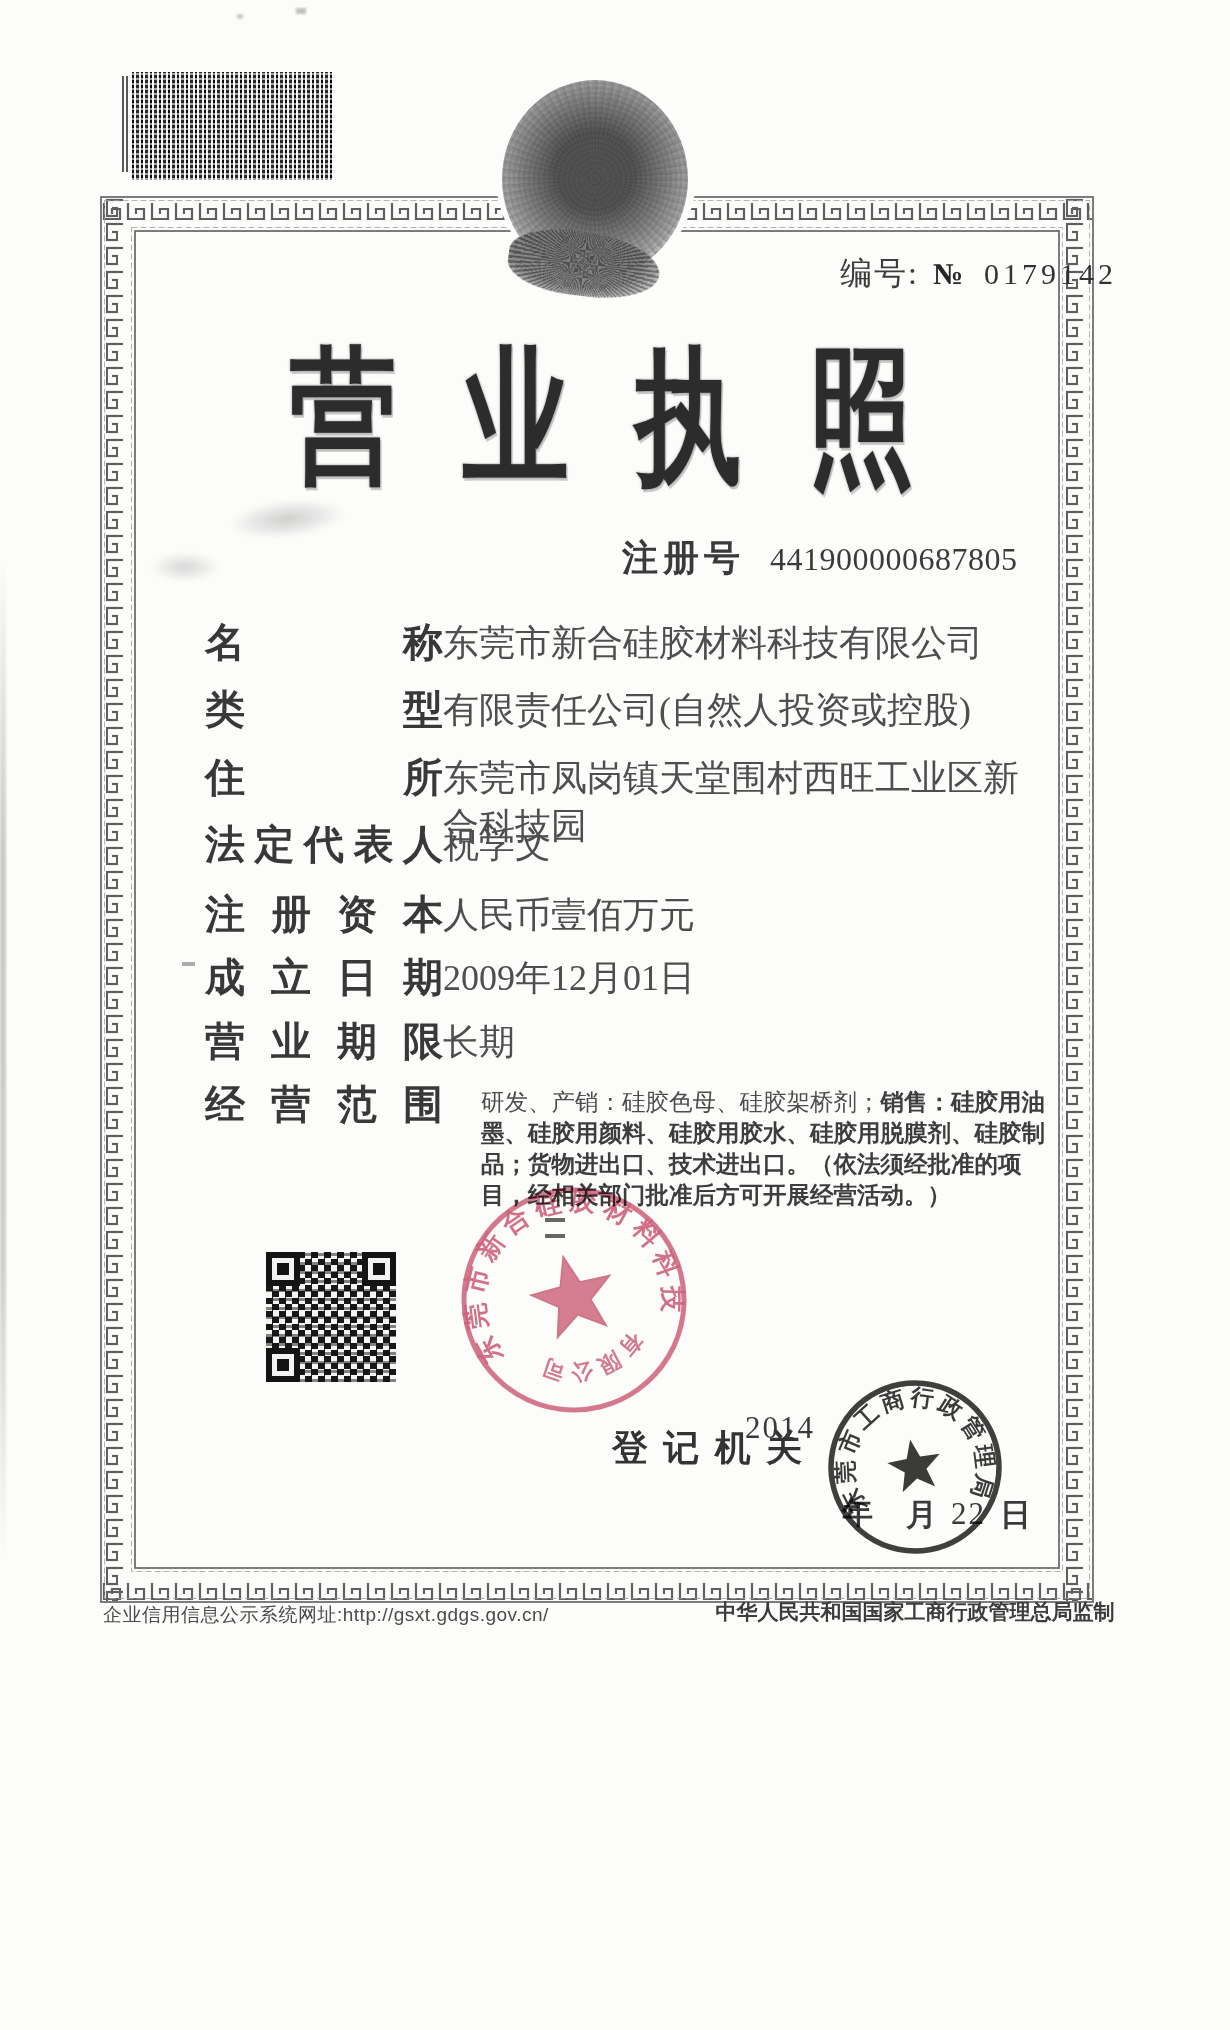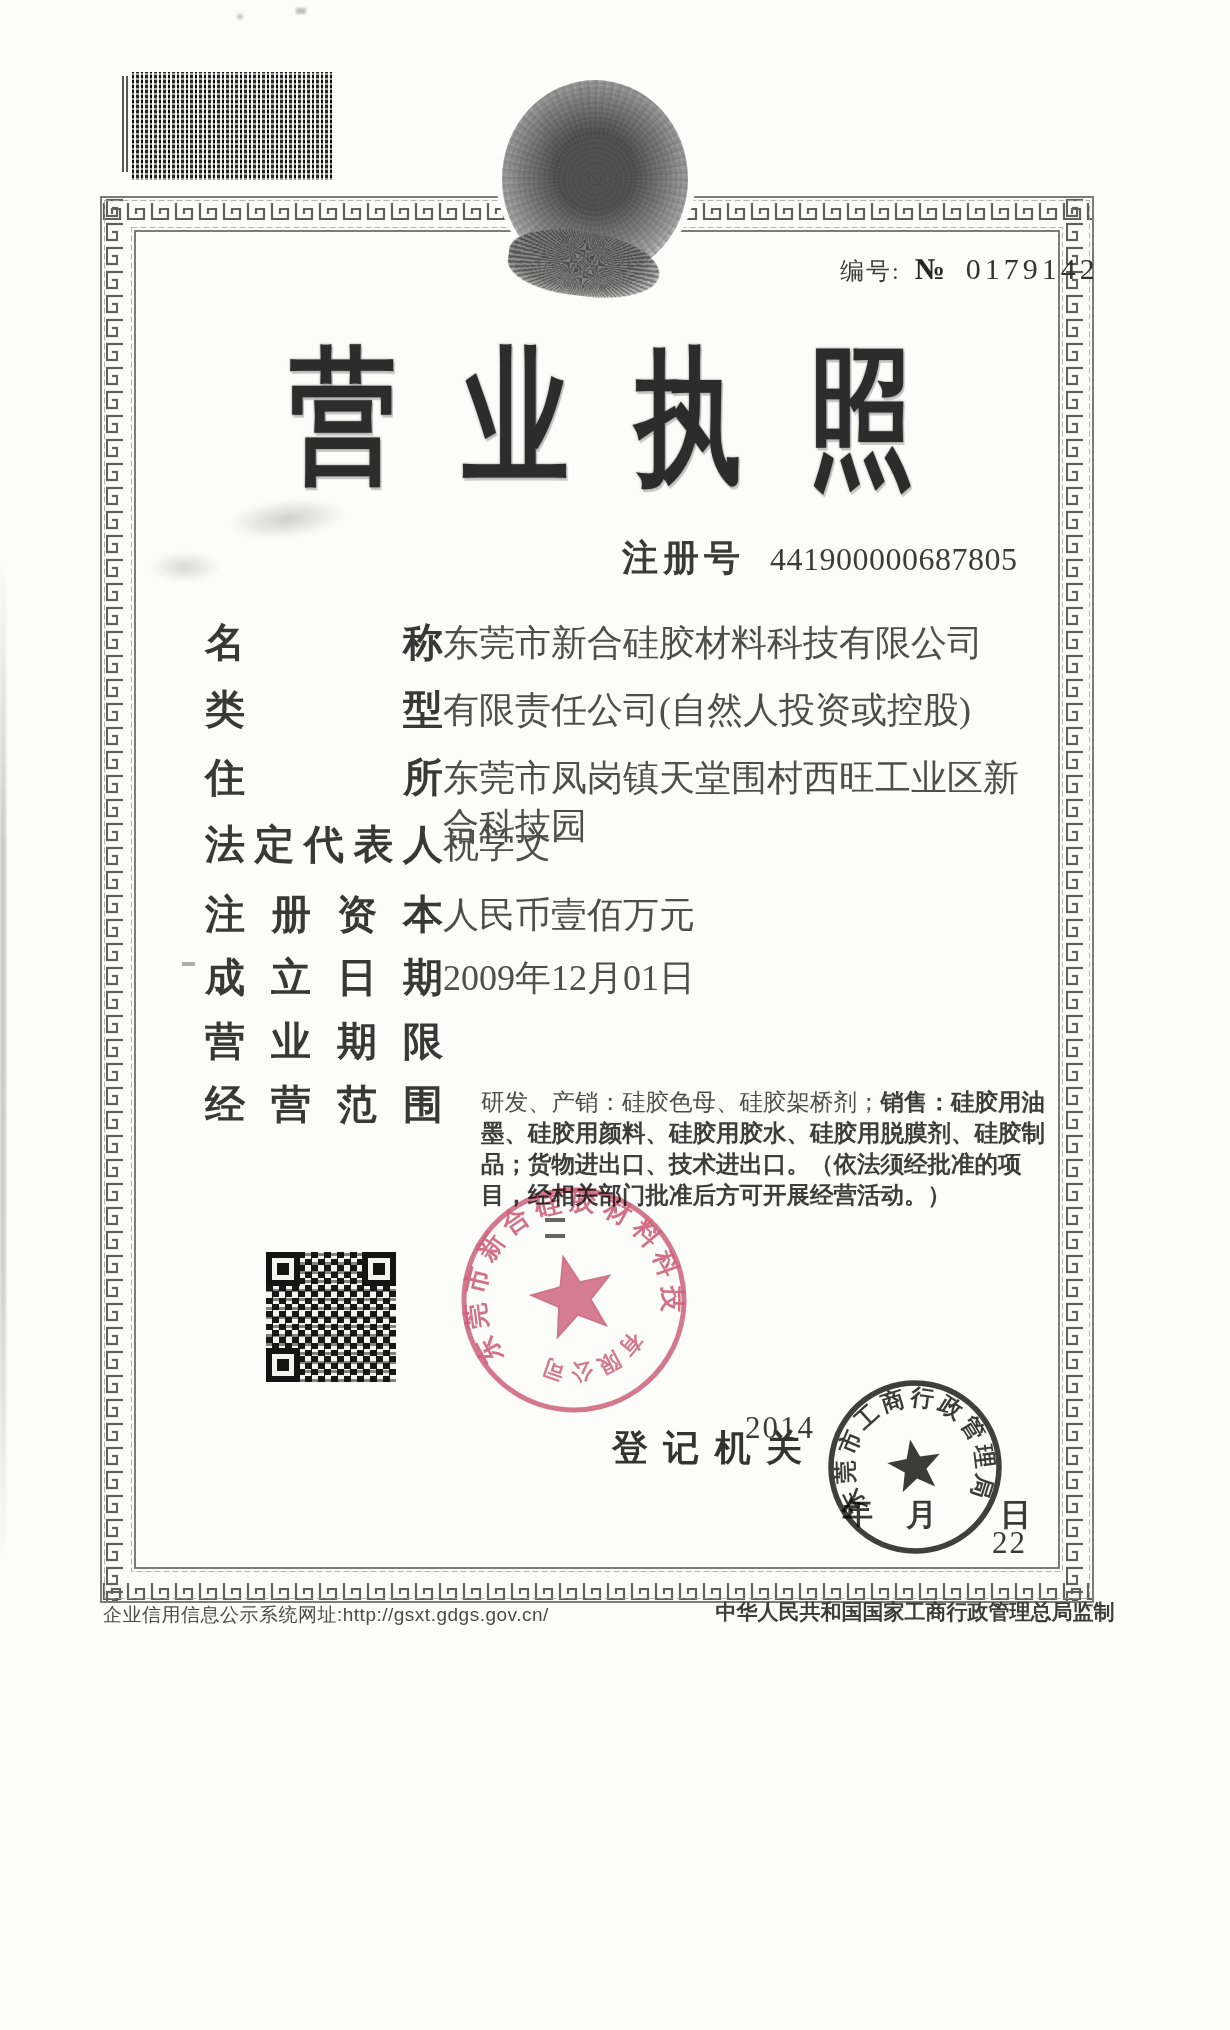--- a/index.html
+++ b/index.html
@@ -30,21 +30,21 @@
     background:
       repeating-conic-gradient(rgba(55,55,55,.5) 0deg 2deg, rgba(165,165,165,.4) 2deg 4deg),
       radial-gradient(ellipse at 45% 40%, rgba(90,90,90,.85) 0 55%, rgba(160,160,160,.5) 75%, rgba(220,220,220,.2) 95%);
     filter:blur(.5px);}
 
   
   .frame{position:absolute;left:100px;top:196px;z-index:1;}
 
   
   .serial-row{position:absolute;left:840px;top:252px;z-index:2;display:flex;align-items:baseline;}
-  .serial-label{font-size:24px;color:#3c3c3c;letter-spacing:2px;}
+  .serial-label{font-size:32px;color:#3c3c3c;letter-spacing:2px;}
   .serial-symbol{font-size:30px;font-weight:700;margin-left:14px;color:#262626;}
   .serial-number{font-size:30px;margin-left:21px;letter-spacing:4px;color:#333;font-family:"Liberation Serif",serif;}
 
   
   .title-row{position:absolute;left:290px;top:346px;width:624px;display:flex;justify-content:space-between;z-index:2;}
   .title-char{display:inline-block;font-size:106px;font-weight:900;color:#2c2c2c;line-height:1;
       transform:scaleY(1.38);transform-origin:top;
       text-shadow:0 0 2px rgba(95,95,95,.8), 1.5px 1.5px 0 rgba(120,120,120,.35);}
 
   
@@ -73,21 +73,21 @@
   
   .company-seal{position:absolute;left:454px;top:1180px;z-index:5;mix-blend-mode:multiply;opacity:.92;}
   .registrar-seal{position:absolute;left:820px;top:1380px;z-index:5;mix-blend-mode:multiply;opacity:.95;}
 
   
   .registrar-row{position:absolute;left:612px;top:1424px;width:190px;font-size:36px;font-weight:700;color:#333;z-index:2;}
   .date-part{position:absolute;z-index:2;font-size:31px;color:#3a3a3a;}
   .d-year{left:745px;top:1410px;letter-spacing:2px;}
   .d-yu{left:842px;top:1492px;font-weight:600;}
   .d-mu{left:906px;top:1494px;font-weight:600;}
-  .d-day{left:992px;top:1496px;letter-spacing:2px;margin-top:29px;}
+  .d-day{left:951px;top:1496px;letter-spacing:2px;}
   .d-du{left:1000px;top:1494px;font-weight:600;}
 
   
   .footer-left{position:absolute;left:103px;top:1602px;font-size:19px;color:#4a4a4a;z-index:2;
       font-family:Liberation Sans, sans-serif;letter-spacing:.5px;}
   .footer-right{position:absolute;left:708px;top:1598px;width:414px;text-align:center;font-size:21px;
       font-weight:600;color:#3c3c3c;z-index:2;}
 
   
   .artifact{position:absolute;z-index:2;}
@@ -205,20 +205,21 @@
       </div>
     <div class="field-value">2009年12月01日</div>
   </div>
   <div class="field-row" style="top:1018px">
     <div class="field-label char-justify">
         <span>营</span>
         <span>业</span>
         <span>期</span>
         <span>限</span>
       </div>
+    <div class="field-value">长期</div>
   </div>
   <div class="field-row" style="top:1081px">
     <div class="field-label char-justify">
         <span>经</span>
         <span>营</span>
         <span>范</span>
         <span>围</span>
       </div>
     <div class="scope-value"><span class="seg1">研发、产销：硅胶色母、硅胶架桥剂；</span><span class="seg2">销售：硅胶用油墨、硅胶用颜料、硅胶用胶水、硅胶用脱膜剂、硅胶制品；货物进出口、技术进出口。</span><span class="seg3">（依法须经批准的项目，经相关部门批准后方可开展经营活动。）</span></div>
   </div>

